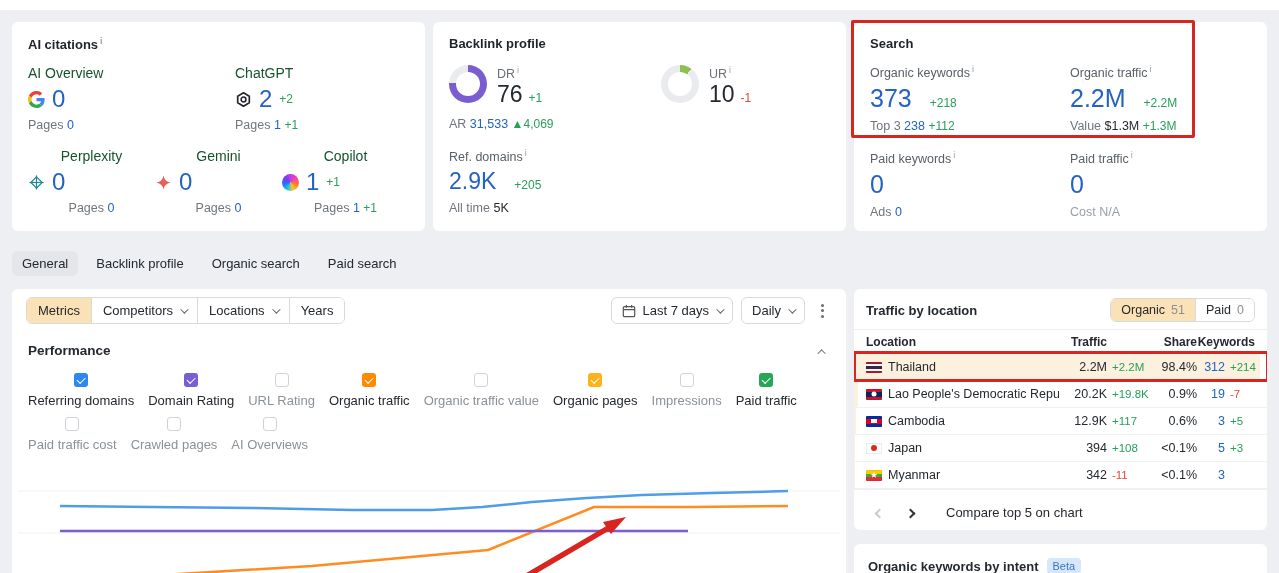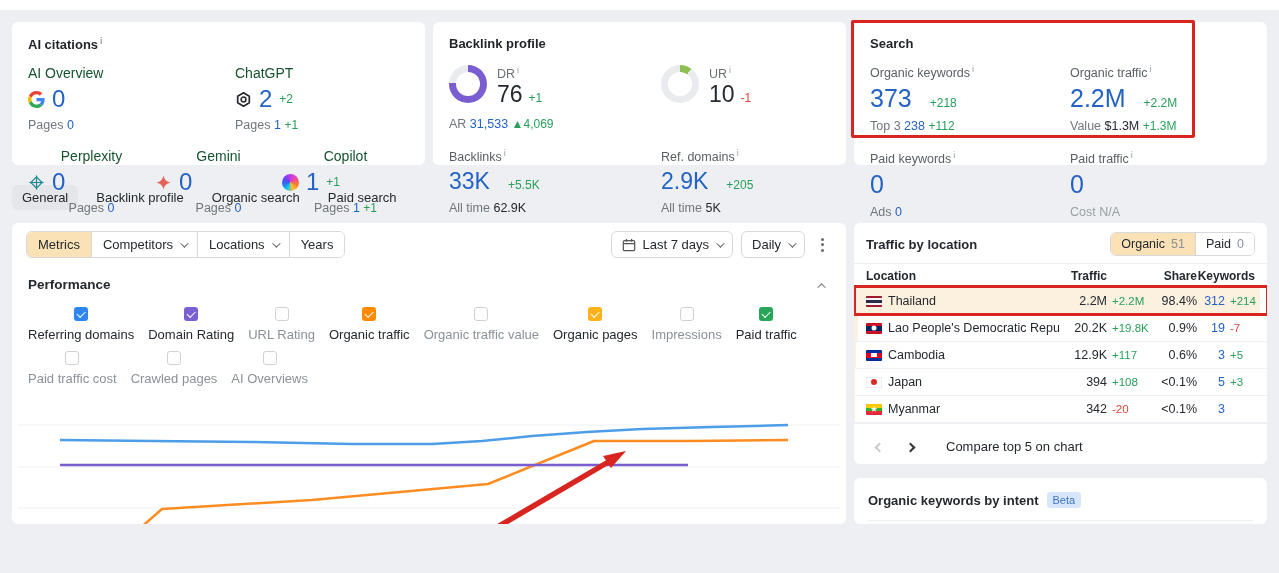--- a/index.html
+++ b/index.html
@@ -6,21 +6,21 @@
   html,body { width:1279px; height:573px; overflow:hidden; }
   body {
     background:#edeff2;
     font-family:"Liberation Sans", sans-serif;
     color:#24292f;
     position:relative;
     font-size:13px;
   }
   .top-strip { height:10px; background:#ffffff; width:100%; }
   .cards-row { display:flex; gap:8px; padding:0 12px; margin-top:12px; }
-  .card { background:#fff; border-radius:6px; flex:1; height:143px; padding:14px 16px; position:relative; }
+  .card { background:#fff; border-radius:6px; flex:1; height:209px; padding:14px 16px; position:relative; }
   .card-title { font-weight:bold; font-size:13px; color:#1f2328; }
   sup.info { color:#9aa0a6; font-size:9px; margin-left:2px; vertical-align:super; }
 
   
   .ai-grid-row1 { display:grid; grid-template-columns:207px 1fr; margin-top:13px; }
   .ai-grid-row2 { display:grid; grid-template-columns:repeat(3,1fr); margin-top:16px;text-align:center; }
   .ai-label { color:#14532d; font-size:14px; }
   .ai-val { display:flex; align-items:center; gap:7px; margin-top:5px; height:26px; }
   .ai-ic { width:17px; height:17px; display:inline-flex; flex:none; }
   .ai-ic svg { width:17px; height:17px; }
@@ -244,28 +244,20 @@
             <div class="g-val">
                 <span class="g-num">10</span>
                 <span class="delta down">-1</span>
               </div>
           </div>
         </div>
       </div>
     </div>
     <div class="bl-grid bl-row2">
       <div>
-        <div class="stat-label"><span>Backlinks</span><sup class="info">i</sup></div>
-        <div class="stat-num">
-            <span>33K</span>
-            <span class="delta up">+5.5K</span>
-          </div>
-        <div class="sub-line"><span class="glabel">All time</span> <span class="dark">62.9K</span></div>
-      </div>
-      <div>
         <div class="stat-label"><span>Ref. domains</span><sup class="info">i</sup></div>
         <div class="stat-num">
             <span>2.9K</span>
             <span class="delta up">+205</span>
           </div>
         <div class="sub-line"><span class="glabel">All time</span> <span class="dark">5K</span></div>
       </div>
     </div>
   </div>
 
@@ -490,21 +482,21 @@
             <span class="cell-delta up">+108</span>
             <span class="r">&lt;0.1%</span>
             <span class="r kw">5</span>
             <span class="cell-delta up">+3</span>
           </div>
           <div class="loc-row">
             <span class="share-bar" style="width: 0.05%;"></span>
             <span class="flag flag-mm"></span>
             <span class="loc-name">Myanmar</span>
             <span class="r">342</span>
-            <span class="cell-delta down">-20</span>
+            <span class="cell-delta down">-11</span>
             <span class="r">&lt;0.1%</span>
             <span class="r kw">3</span>
             <span class="cell-delta up"></span>
           </div>
         </div>
       <div class="tbl-footer">
         <span class="pg prev"><span class="chev"></span></span>
         <span class="pg next"><span class="chev"></span></span>
         <span class="compare-link">Compare top 5 on chart</span>
       </div>

